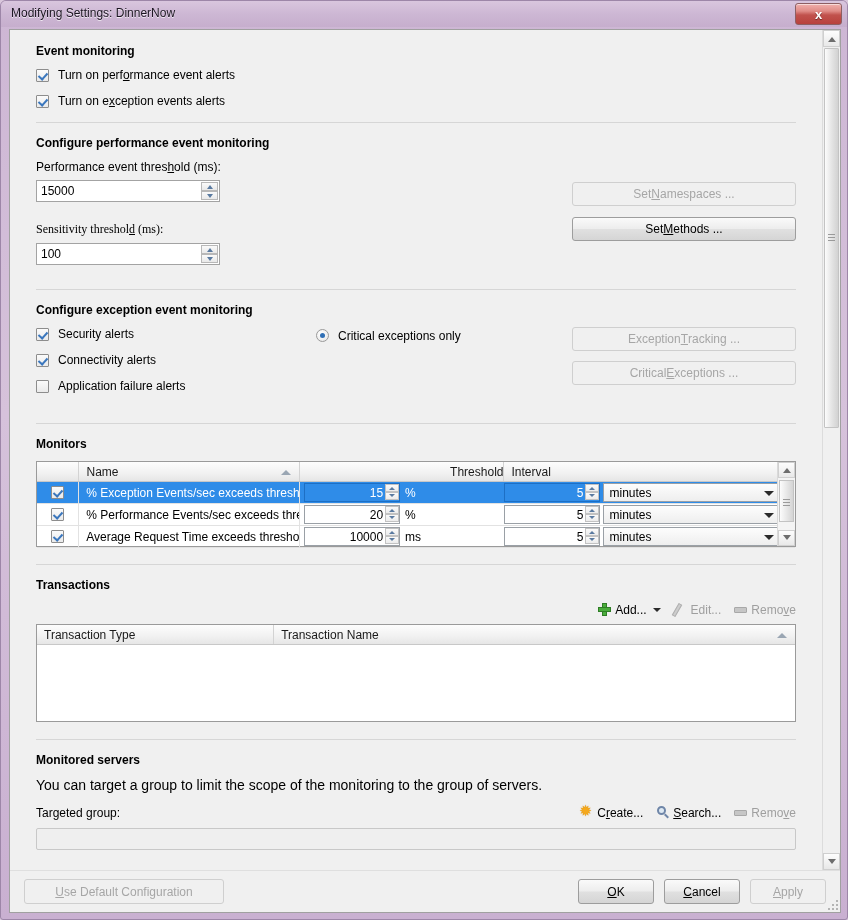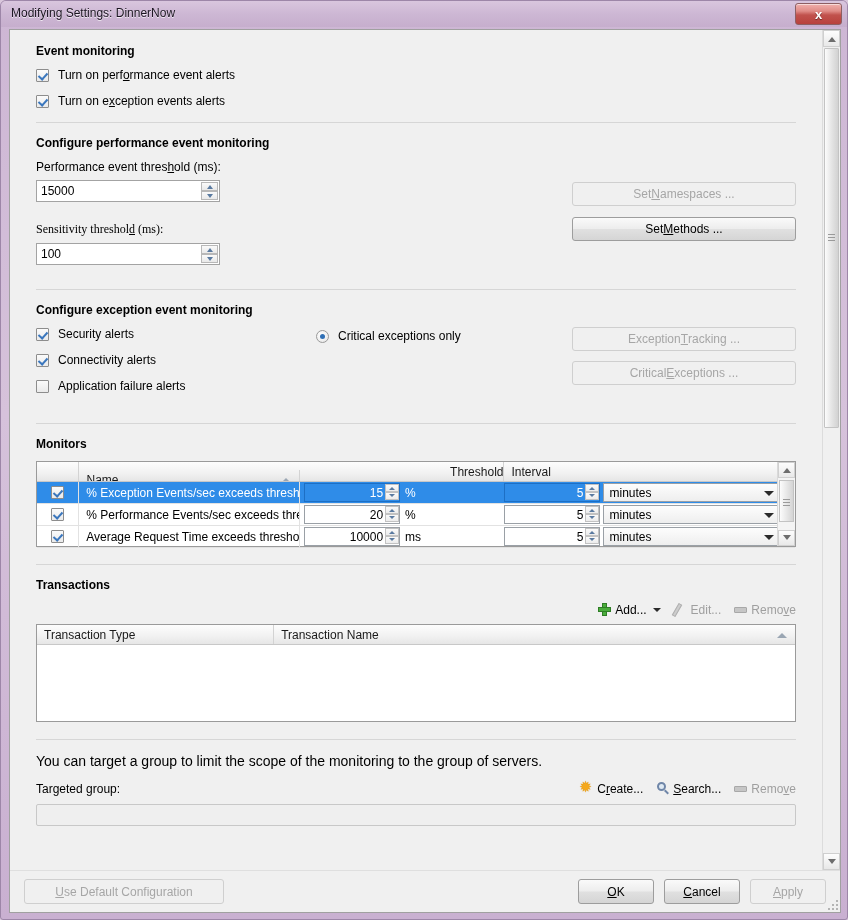--- a/index.html
+++ b/index.html
@@ -105,21 +105,21 @@
     width:13px;height:13px;box-sizing:border-box;
     border:1px solid #8d8d8d;background:linear-gradient(180deg,#fbfbfb,#eaeaea);
     border-radius:1px;position:relative;margin-right:9px;flex:0 0 13px;
   }
   .cb .box.checked::after{
     content:"";position:absolute;left:3px;top:1px;width:4px;height:7px;
     border:solid #3b77bd;border-width:0 2px 2px 0;transform:rotate(42deg);
   }
   .cb .t{font-size:12px;}
   
-  .rb{display:flex;align-items:flex-end;margin:0 0 15px 0;}
+  .rb{display:flex;align-items:flex-start;margin:0 0 15px 0;}
   .rb .dot{
     width:13px;height:13px;box-sizing:border-box;border-radius:50%;
     border:1px solid #9a9a9a;background:radial-gradient(circle at 40% 35%,#ffffff,#e4e4e4);
     margin-right:9px;position:relative;flex:0 0 13px;
   }
   .rb .dot.sel::after{
     content:"";position:absolute;left:3px;top:3px;width:5px;height:5px;
     border-radius:50%;background:#2f6fb5;
   }
   .rb .t{font-size:12px;}
@@ -408,21 +408,21 @@
             </div>
           </div>
 
           <div class="hr" style="margin-top:18px;"></div>
 
           <h3 class="section">Monitors</h3>
 
           <div class="grid" style="height:86px;">
             <div class="ghead">
               <div class="hc" style="width:44px;"></div>
-              <div class="hc" style="width:230px;margin-top:8px;"><span>Name</span><span class="sortasc"></span></div>
+              <div class="hc" style="width:230px;"><span>Name</span><span class="sortasc"></span></div>
               <div class="hc" style="width:213px;text-align:right;">Threshold</div>
               <div class="hc" style="width:303px;border-right:0;">Interval</div>
             </div>
 
             <div class="grow sel">
               <div class="gc chk" style="width:44px;">
                 <div class="box checked" style="width:13px;height:13px;box-sizing:border-box;border:1px solid #8d8d8d;background:linear-gradient(180deg,#fbfbfb,#eaeaea);border-radius:1px;position:relative;">
                     <span style="position:absolute;left:3px;top:1px;width:4px;height:7px;border:solid #3b77bd;border-width:0 2px 2px 0;transform:rotate(42deg);display:block;"></span>
                   </div>
               </div>
@@ -580,20 +580,21 @@
           <div class="grid" style="height:98px;">
             <div class="ghead">
               <div class="hc" style="width:247px;">Transaction Type</div>
               <div class="hc" style="width:543px;border-right:0;"><span>Transaction Name</span><span class="sortasc"></span></div>
             </div>
             <div style="height:76px;background:#fff;"></div>
           </div>
 
           <div class="hr" style="margin-top:17px;"></div>
 
+          <h3 class="section">Monitored servers</h3>
           <div class="desc">You can target a group to limit the scope of the monitoring to the group of servers.</div>
 
           <div class="row" style="align-items:center;">
             <div class="lbl" style="margin:0;">Targeted group:</div>
             <div class="spacer"></div>
             <div class="tools">
               <div class="tool">
                 <span class="ico star"></span>
                 <span><span>C</span><u>r</u><span>eate...</span></span>
               </div>

